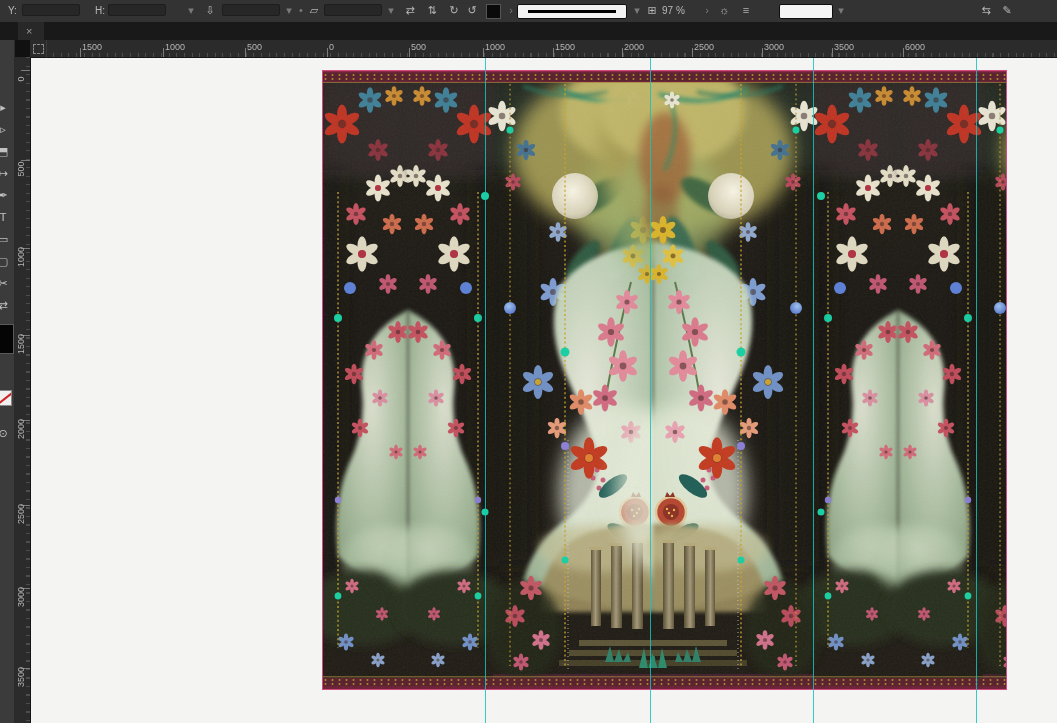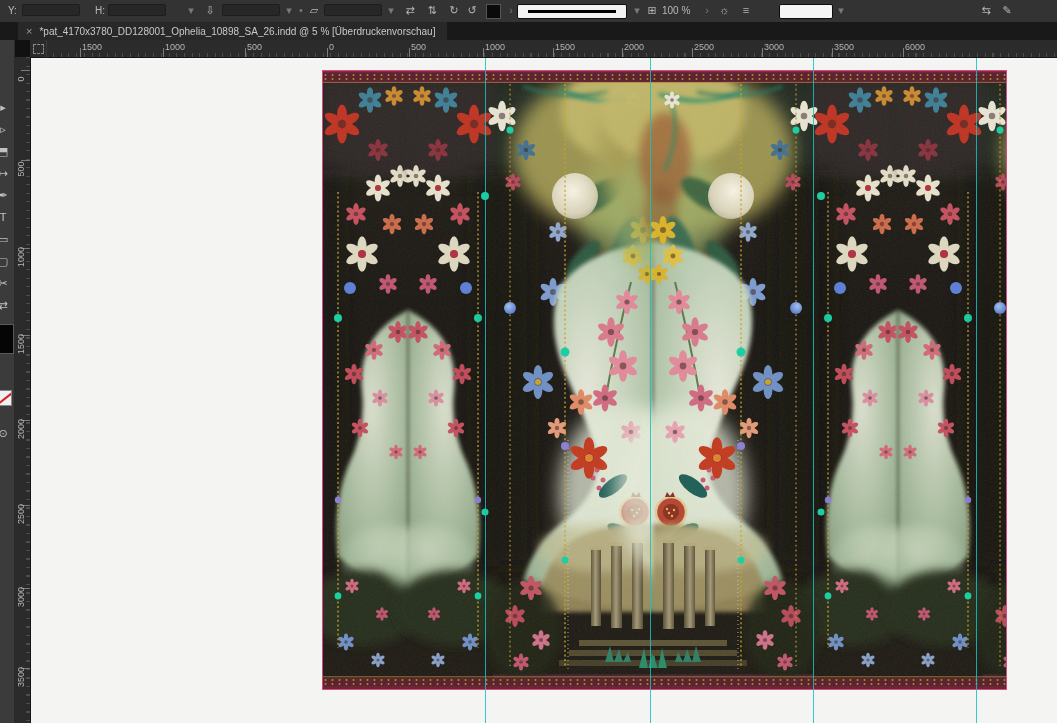--- a/index.html
+++ b/index.html
@@ -90,36 +90,35 @@
 
   <span class="swatch-black" style="left:486px"></span>
   <span class="ticon dim" style="left:503px">›</span>
 
   <span class="stroke-preview" style="left:517px">
       <span class="bar"></span>
     </span>
   <span class="ticon dim" style="left:629px">▾</span>
   <span class="ticon" style="left:644px">⊞</span>
 
-  <span class="tlabel" style="left:662px;top:5px">100 %</span>
+  <span class="tlabel" style="left:662px;top:5px">97 %</span>
   <span class="ticon dim" style="left:699px">›</span>
   <span class="ticon" style="left:716px">☼</span>
   <span class="ticon" style="left:738px">≡</span>
 
   <span class="fill-preview" style="left:779px"></span>
   <span class="ticon dim" style="left:833px">▾</span>
 
   <span class="ticon" style="left:978px">⇆</span>
   <span class="ticon" style="left:999px">✎</span>
 </div>
 
 <div class="tabbar">
   <div class="doc-tab">
     <span class="close">×</span>
-    <span class="title">*pat_4170x3780_DD128001_Ophelia_10898_SA_26.indd @ 5 % [Überdruckenvorschau]</span>
   </div>
 </div>
 
 <div class="ruler-corner"></div>
 <div class="hruler" id="hruler">
     <span class="tk" style="left: 50px;"></span>
     <span class="lab" style="left: 52px;">1500</span>
     <span class="tk" style="left: 133px;"></span>
     <span class="lab" style="left: 135px;">1000</span>
     <span class="tk" style="left: 215px;"></span>

